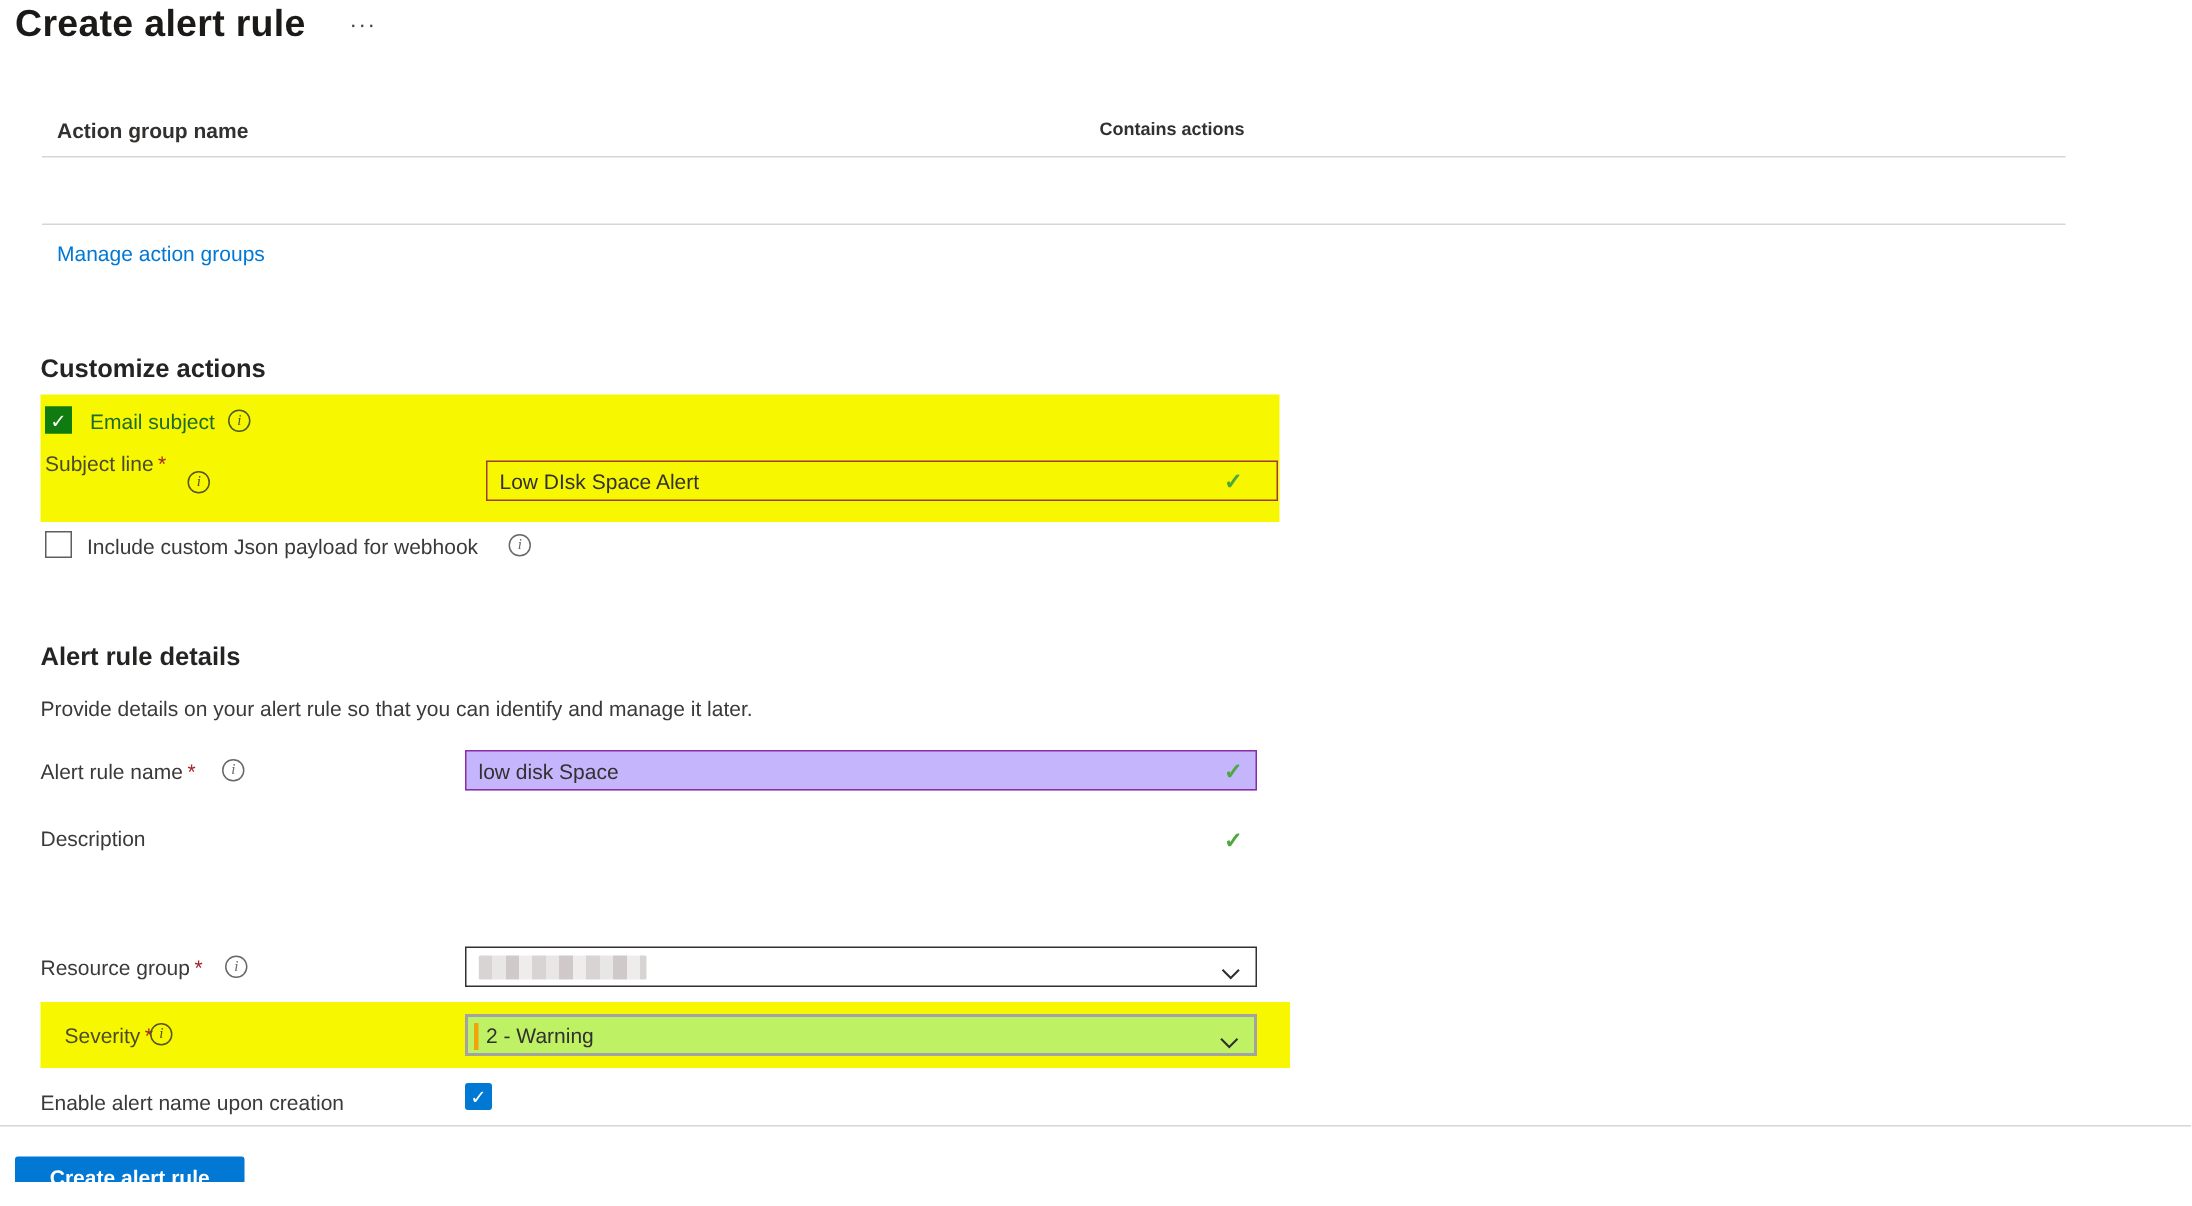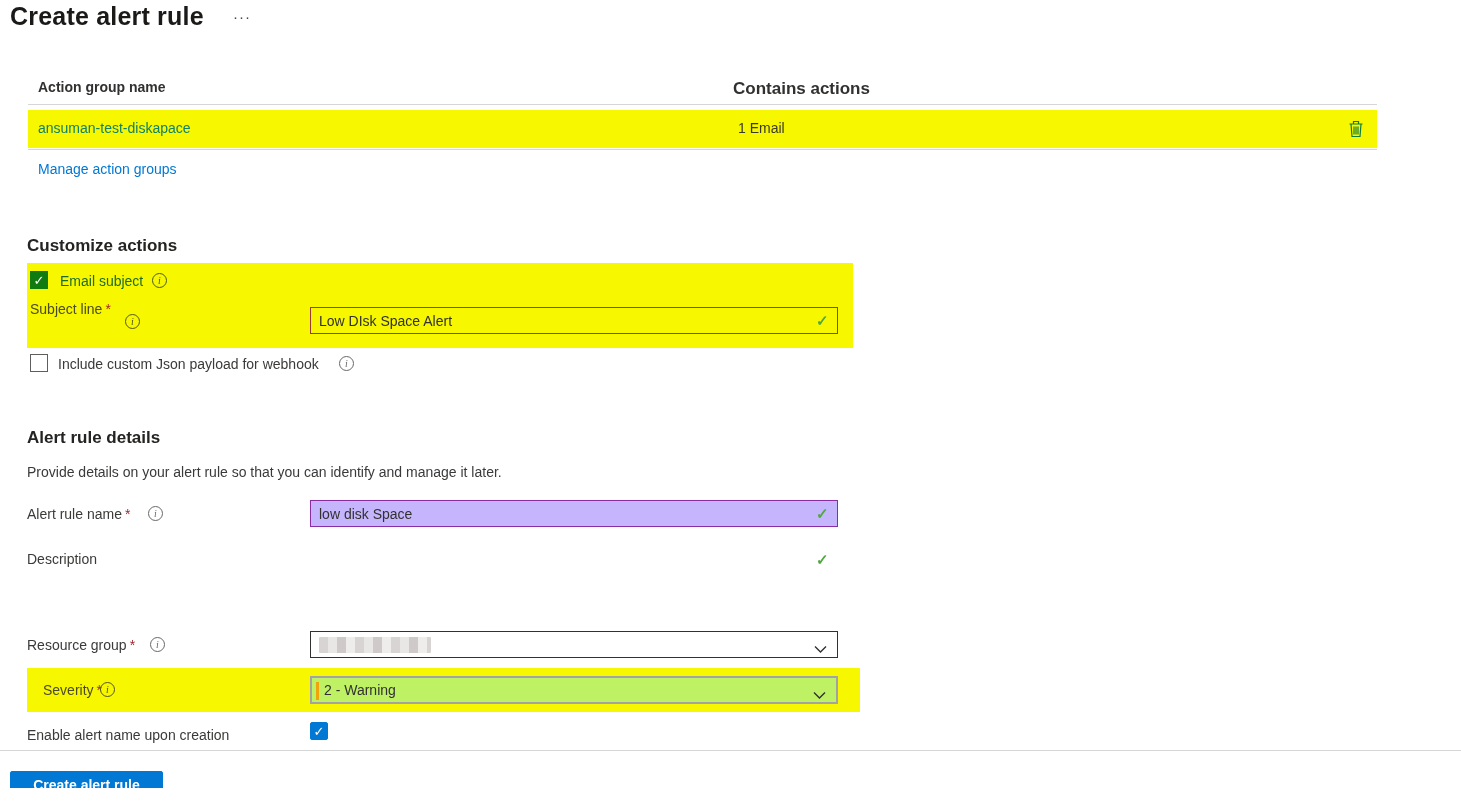--- a/index.html
+++ b/index.html
@@ -6,21 +6,21 @@
   html,body { background:#fff; }
   body { font-family: "Liberation Sans", sans-serif; color:#323130; }
   .page { position:relative; width:1461px; height:788px; background:#fff; overflow:hidden; }
 
   .page-title { position:absolute; left:10px; top:2px; font-size:25px; font-weight:700; color:#1b1a19; letter-spacing:0.2px; }
   .more-btn { position:absolute; left:233px; top:8px; font-size:15px; color:#444; cursor:pointer; letter-spacing:1px; }
 
   
   .tbl-header { position:absolute; top:79px; left:28px; width:1349px; height:24px; }
   .tbl-header .col1 { position:absolute; left:10px; top:0; font-size:14px; font-weight:700; color:#323130; }
-  .tbl-header .col2 { position:absolute; left:705px; top:0; font-size:17px; font-weight:700; color:#323130; }
+  .tbl-header .col2 { position:absolute; left:705px; top:0; font-size:12px; font-weight:700; color:#323130; }
   .tbl-divider { position:absolute; left:28px; width:1349px; height:1px; background:#d6d6d6; }
   .ag-row { position:absolute; left:28px; top:110px; width:1349px; height:38px; background:#f7f800; }
   .ag-row .name { position:absolute; left:10px; top:10px; font-size:14px; color:#0e8168; }
   .ag-row .contains { position:absolute; left:710px; top:10px; font-size:14px; color:#3a3a26; }
   .ag-row .trash { position:absolute; left:1320px; top:10px; width:18px; height:18px; cursor:pointer; }
   .manage-link { position:absolute; left:38px; top:161px; font-size:14px; color:#0078d4; cursor:pointer; }
 
   .section-heading { position:absolute; font-size:17px; font-weight:700; color:#252423; }
 
   
@@ -65,48 +65,39 @@
 
   <div class="page-title">Create alert rule</div>
   <div class="more-btn">···</div>
 
   <div class="tbl-header">
     <span class="col1">Action group name</span>
     <span class="col2">Contains actions</span>
   </div>
   <div class="tbl-divider" style="top:104px;"></div>
 
-  <div class="ag-row">
-    <span class="name">ansuman-test-diskapace</span>
-    <span class="contains">1 Email</span>
-    <span class="trash">
-      <svg width="16" height="18" viewBox="0 0 16 18">
-        <path d="M1.5 4h13 M5.5 4V1.5h5V4 M3 4l1 12.5h8L13 4 M6 6.5v8 M8 6.5v8 M10 6.5v8" stroke="#0f7c3f" stroke-width="1.2" fill="none"></path>
-      </svg>
-    </span>
-  </div>
   <div class="tbl-divider" style="top:149px;"></div>
 
   <div class="manage-link">Manage action groups</div>
 
   <div class="section-heading" style="left:27px; top:236px;">Customize actions</div>
 
   <div class="hl-customize"></div>
 
   <div style="position:absolute; left:30px; top:271px;" class="checkbox checked-green">
     <span>✓</span>
   </div>
   <span class="field-label" style="position:absolute; left:60px; top:273px; color:#1e6b28;">Email subject</span>
   <span class="info-icon" style="position:absolute; left:152px; top:273px; border-color:#4a5a22; color:#4a5a22;">i</span>
 
   <span class="field-label row-label" style="top:301px; left:30px; color:#4c4b28;">
     <span>Subject line</span><span class="req">*</span>
   </span>
   <span class="info-icon" style="position:absolute; left:125px; top:314px; border-color:#55541f; color:#55541f;">i</span>
-  <input class="text-input red-border" style="top: 307px;" value="Low DIsk Space Alert">
+  <input class="text-input red-border" style="top: 307px; margin-left: 14px;" value="Low DIsk Space Alert">
   <span class="valid-check" style="left:816px; top:312px;">✓</span>
 
   <div style="position:absolute; left:30px; top:354px;" class="checkbox"></div>
   <span class="field-label" style="position:absolute; left:58px; top:356px;">Include custom Json payload for webhook</span>
   <span class="info-icon" style="position:absolute; left:339px; top:356px;">i</span>
 
   <div class="section-heading" style="left:27px; top:428px;">Alert rule details</div>
   <div class="para" style="top:464px;">Provide details on your alert rule so that you can identify and manage it later.</div>
 
   <span class="field-label row-label" style="top:506px;">

